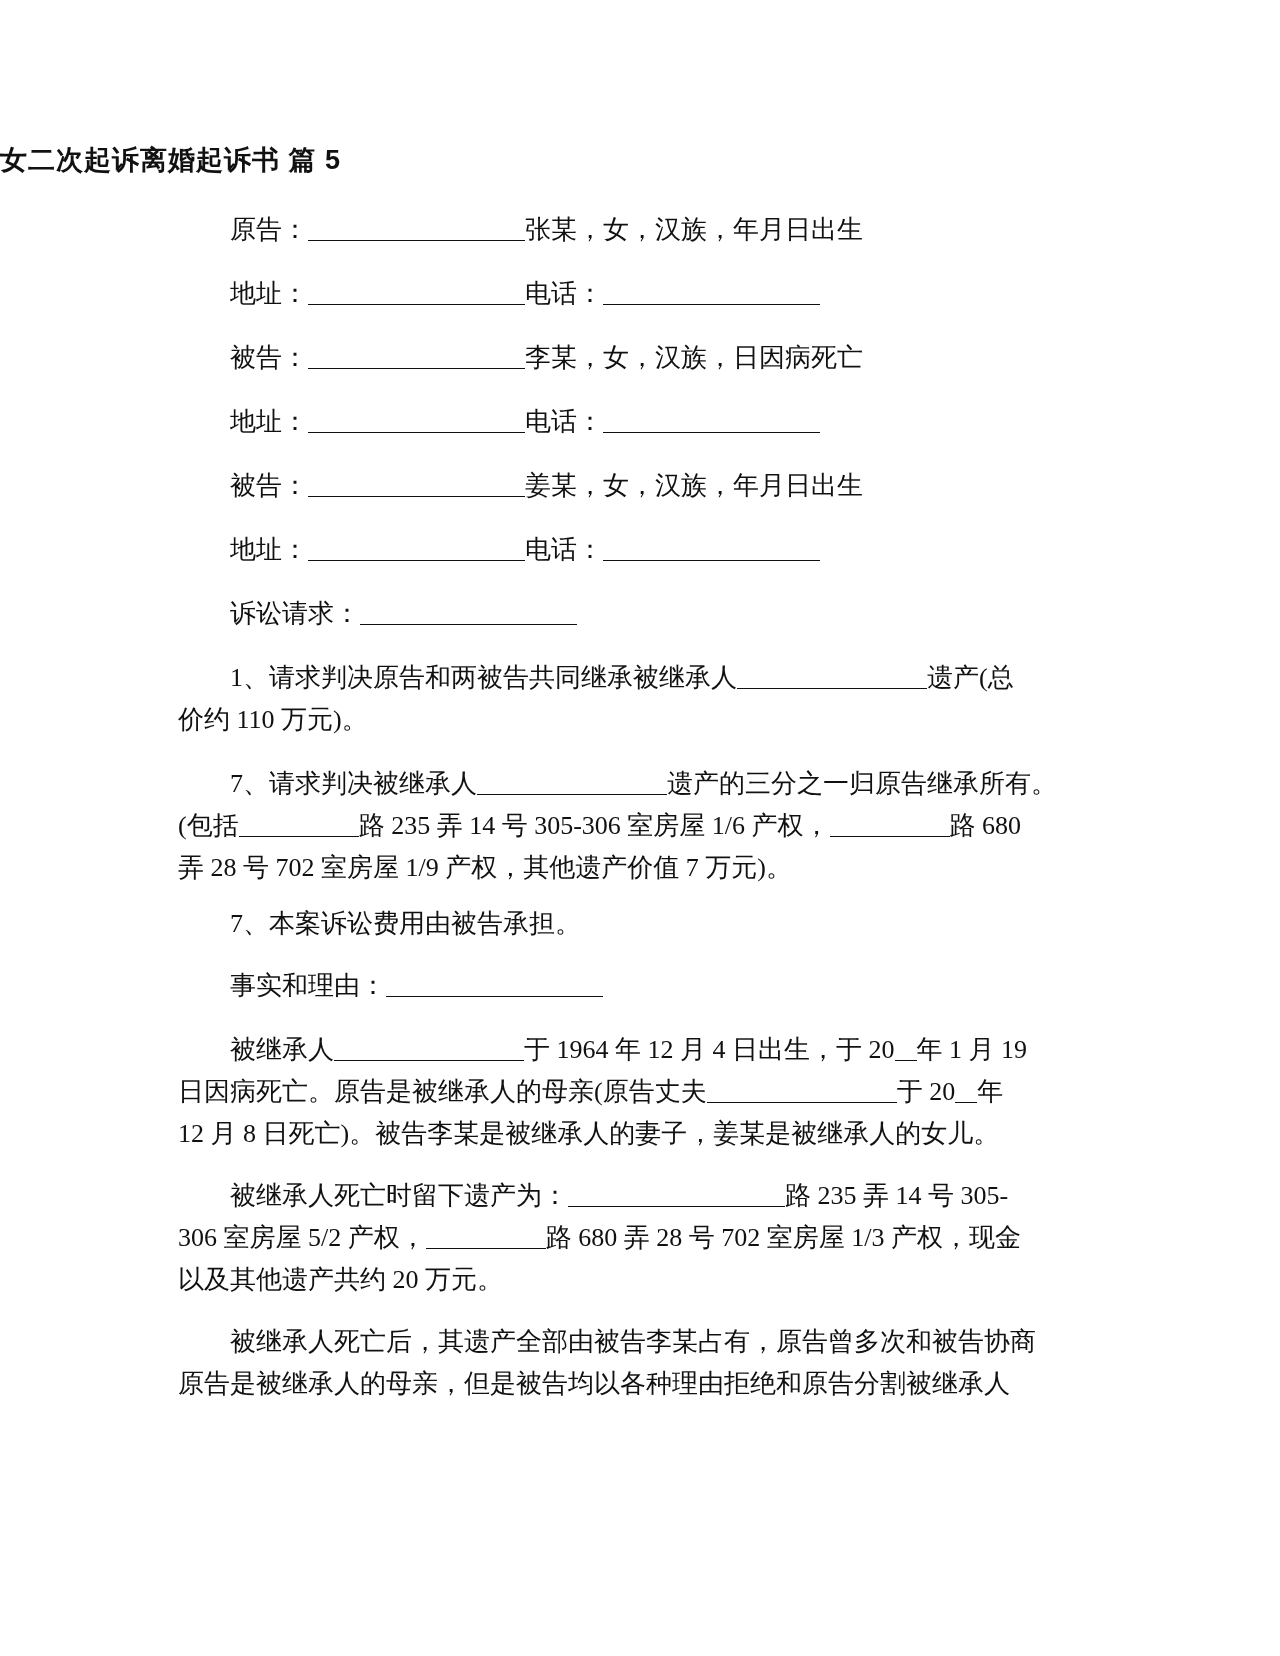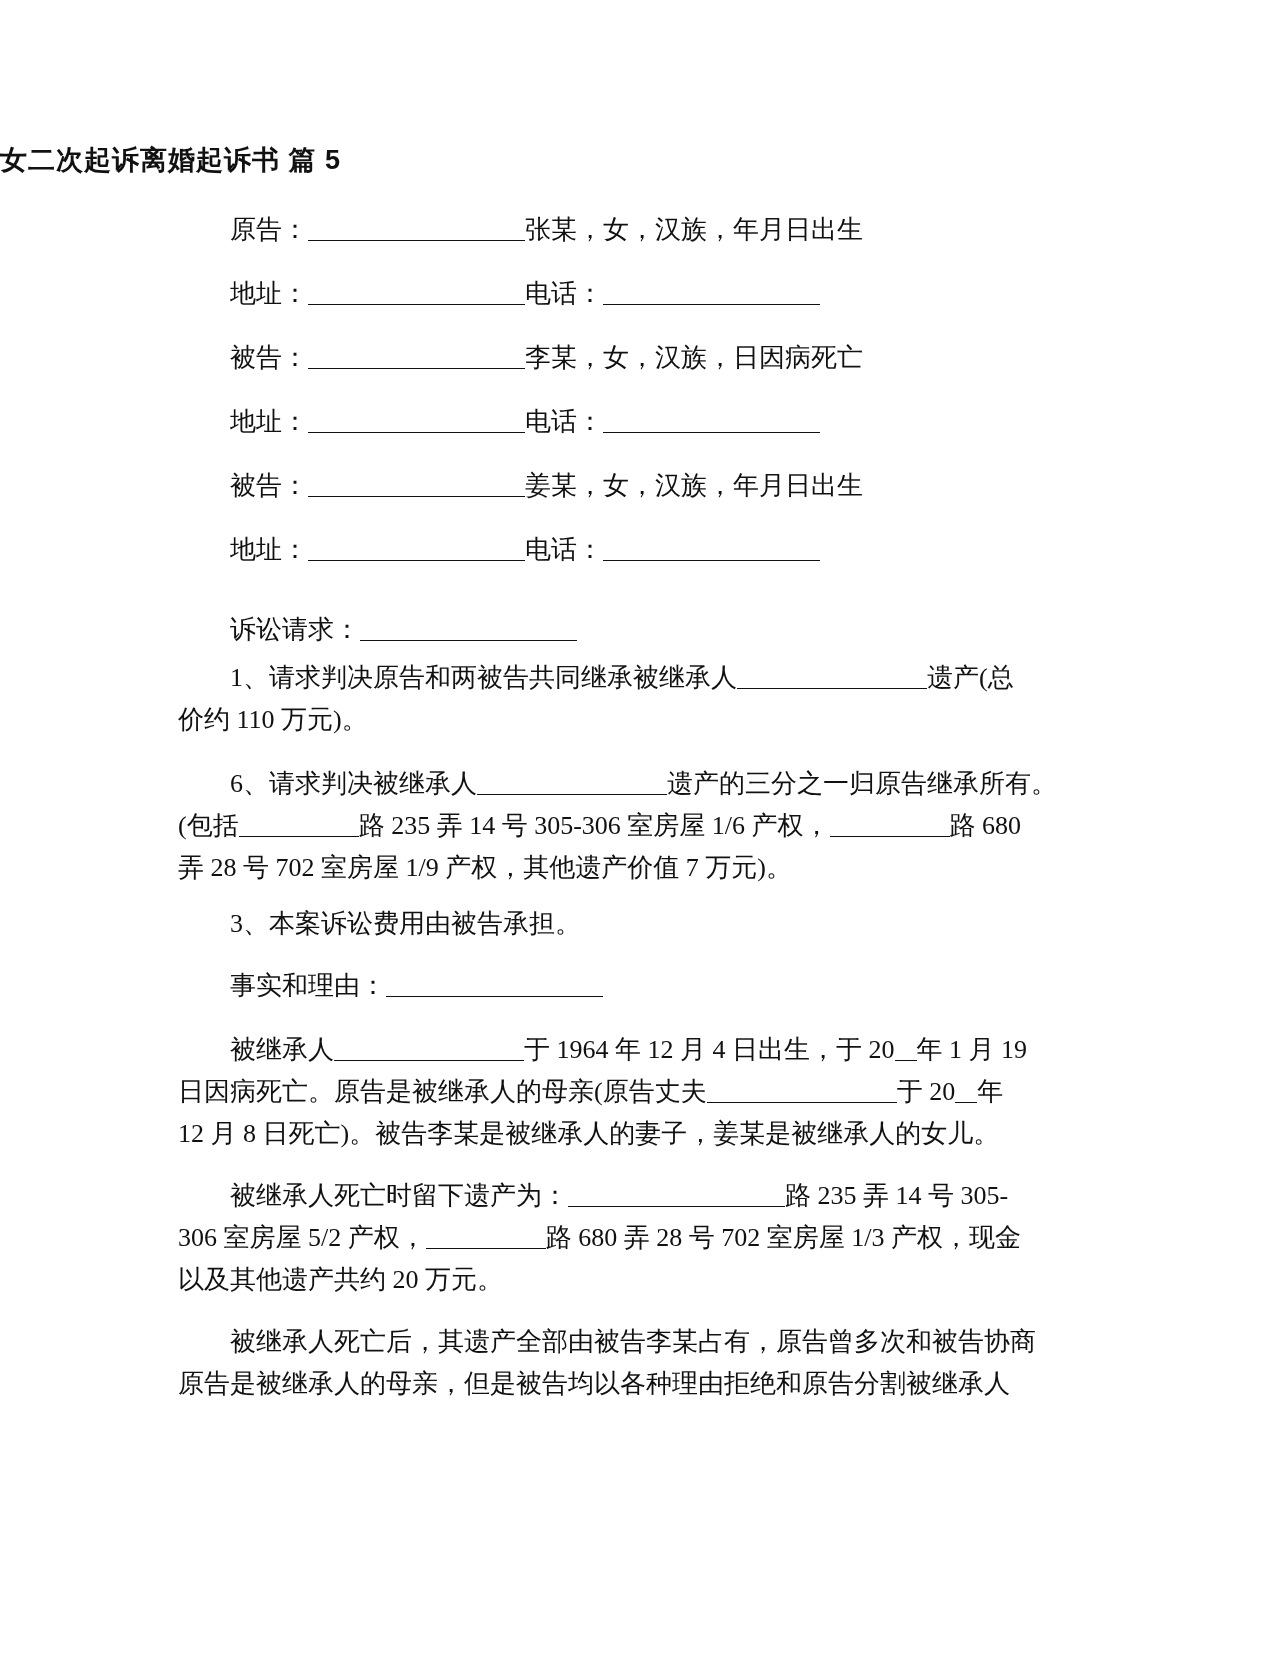--- a/index.html
+++ b/index.html
@@ -20,30 +20,30 @@
 
 <div class="title">女二次起诉离婚起诉书 篇 5</div>
 
 <div class="line ind" style="top:210px"><span>原告：</span><span class="blank b217"></span><span>张某，女，汉族，年月日出生</span></div>
 <div class="line ind" style="top:274px"><span>地址：</span><span class="blank b217"></span><span>电话：</span><span class="blank b217"></span></div>
 <div class="line ind" style="top:338px"><span>被告：</span><span class="blank b217"></span><span>李某，女，汉族，日因病死亡</span></div>
 <div class="line ind" style="top:402px"><span>地址：</span><span class="blank b217"></span><span>电话：</span><span class="blank b217"></span></div>
 <div class="line ind" style="top:466px"><span>被告：</span><span class="blank b217"></span><span>姜某，女，汉族，年月日出生</span></div>
 <div class="line ind" style="top:530px"><span>地址：</span><span class="blank b217"></span><span>电话：</span><span class="blank b217"></span></div>
 
-<div class="line ind" style="top:610px"><span>诉讼请求：</span><span class="blank b217"></span></div>
+<div class="line ind" style="top:594px"><span>诉讼请求：</span><span class="blank b217"></span></div>
 
 <div class="line ind" style="top:658px"><span>1、请求判决原告和两被告共同继承被继承人</span><span class="blank b190"></span><span>遗产(总</span></div>
 <div class="line" style="top:700px">价约 110 万元)。</div>
 
-<div class="line ind" style="top:764px"><span>6、请求判决被继承人</span><span class="blank b190"></span><span>遗产的三分之一归原告继承所有。</span></div>
+<div class="line ind" style="top:764px"><span>7、请求判决被继承人</span><span class="blank b190"></span><span>遗产的三分之一归原告继承所有。</span></div>
 <div class="line" style="top:806px"><span>(包括</span><span class="blank b120"></span><span>路 235 弄 14 号 305-306 室房屋 1/6 产权，</span><span class="blank b120"></span><span>路 680</span></div>
 <div class="line" style="top:848px">弄 28 号 702 室房屋 1/9 产权，其他遗产价值 7 万元)。</div>
 
-<div class="line ind" style="top:904px">3、本案诉讼费用由被告承担。</div>
+<div class="line ind" style="top:904px">7、本案诉讼费用由被告承担。</div>
 
 <div class="line ind" style="top:966px"><span>事实和理由：</span><span class="blank b217"></span></div>
 
 <div class="line ind" style="top:1030px"><span>被继承人</span><span class="blank b190"></span><span>于 1964 年 12 月 4 日出生，于 20</span><span class="blank b22"></span><span>年 1 月 19</span></div>
 <div class="line" style="top:1072px"><span>日因病死亡。原告是被继承人的母亲(原告丈夫</span><span class="blank b190"></span><span>于 20</span><span class="blank b22"></span><span>年</span></div>
 <div class="line" style="top:1114px">12 月 8 日死亡)。被告李某是被继承人的妻子，姜某是被继承人的女儿。</div>
 
 <div class="line ind" style="top:1176px"><span>被继承人死亡时留下遗产为：</span><span class="blank b217"></span><span>路 235 弄 14 号 305-</span></div>
 <div class="line" style="top:1218px"><span>306 室房屋 5/2 产权，</span><span class="blank b120"></span><span>路 680 弄 28 号 702 室房屋 1/3 产权，现金</span></div>
 <div class="line" style="top:1260px">以及其他遗产共约 20 万元。</div>

